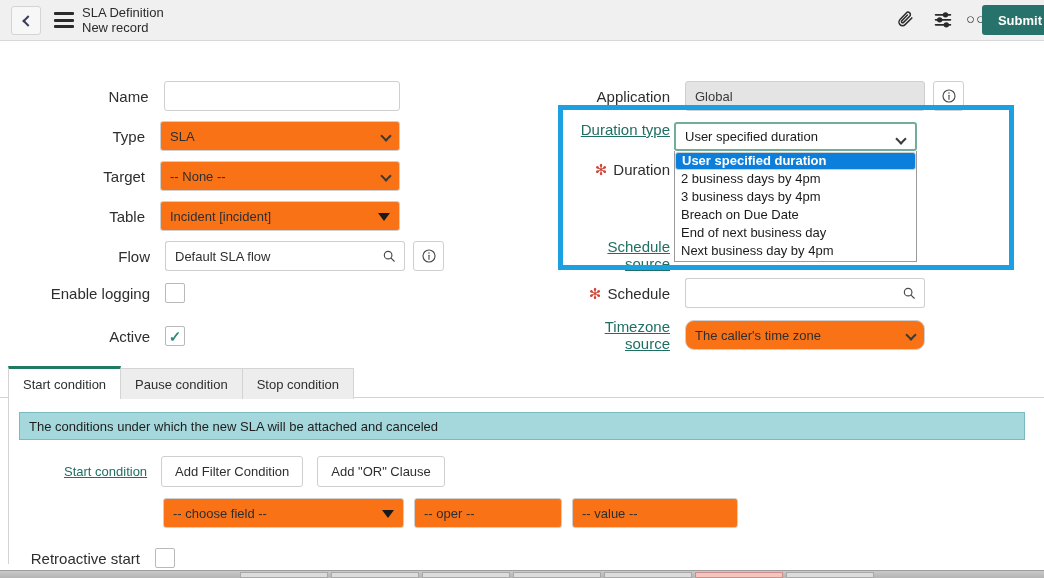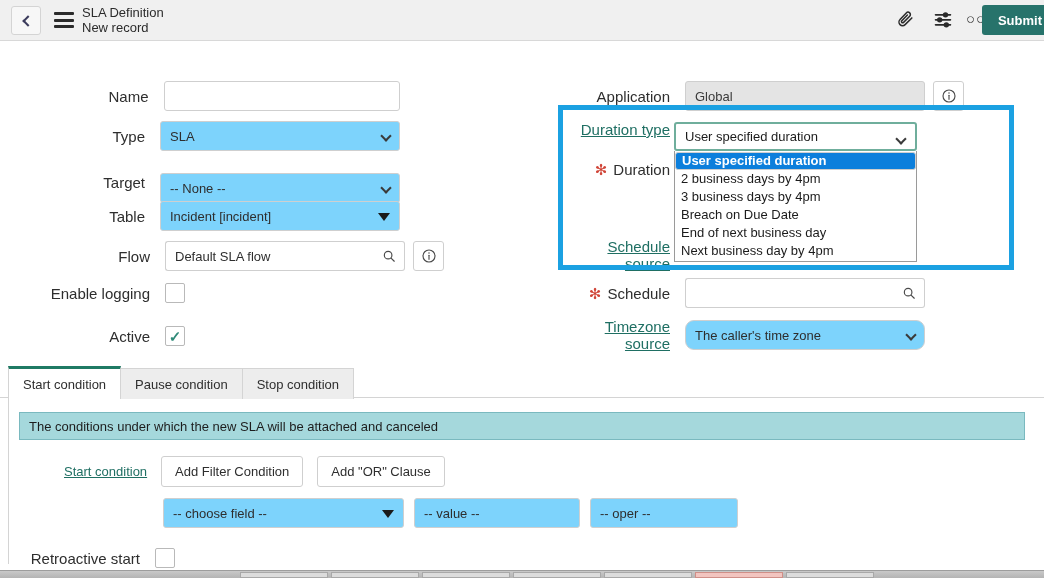--- a/index.html
+++ b/index.html
@@ -78,21 +78,21 @@
     font-size: 13px;
     color: #2e2e2e;
     padding: 0 9px;
     outline: none;
   }
   .inp.disabled { background: #e4e4e4; color: #3a3a3a; }
 
   .sel-wrap { position: relative; display: inline-block; }
   .sel {
     height: 30px; border: 1px solid #cfcfcf; border-radius: 3px;
-    background: #7dd3fc; font-size: 13px; color: #2e2e2e;
+    background: #f97316; font-size: 13px; color: #2e2e2e;
     padding: 0 28px 0 9px; display: flex; align-items: center; cursor: pointer;
   }
   .caret-thin {
     position: absolute; right: 10px; top: 11px;
     width: 8px; height: 8px;
     border-right: 2px solid #3a3a3a; border-bottom: 2px solid #3a3a3a;
     transform: rotate(45deg); pointer-events: none;
   }
   .caret-solid {
     position: absolute; right: 10px; top: 12px;
@@ -258,21 +258,21 @@
     <div class="row" style="left:60px; top:80px; width:340px;">
       <div class="lbl" style="width:90px;">Type</div>
       <div class="sel-wrap" style="margin-left:15px;">
         <div class="sel" style="width:240px;">SLA</div>
         <div class="caret-thin"></div>
       </div>
     </div>
 
     <div class="row" style="left:60px; top:120px; width:340px;">
       <div class="lbl" style="width:90px;">Target</div>
-      <div class="sel-wrap" style="margin-left:15px;margin-top:12px;">
+      <div class="sel-wrap" style="margin-left:15px;">
         <div class="sel" style="width:240px;">-- None --</div>
         <div class="caret-thin"></div>
       </div>
     </div>
 
     <div class="row" style="left:60px; top:200px; width:390px;">
       <div class="lbl" style="width:90px;">Flow</div>
       <input class="inp" style="width: 209px; margin-left: 15px; border-right: none; border-radius: 3px 0px 0px 3px;" value="Default SLA flow">
       <div class="sq-btn attached">
         <svg width="14" height="14" viewBox="0 0 24 24" fill="none" stroke="#4a4a4a" stroke-width="2" stroke-linecap="round">
@@ -396,22 +396,22 @@
       <span class="cond-link">Start condition</span>
       <button class="btn-plain">Add Filter Condition</button>
       <button class="btn-plain">Add "OR" Clause</button>
     </div>
 
     <div class="filter-row">
       <div class="sel-wrap">
         <div class="sel" style="width:241px;">-- choose field --</div>
         <div class="caret-solid"></div>
       </div>
+      <div class="sel greyed" style="width:148px; border-color:#cfcfcf;">-- oper --</div>
       <div class="sel greyed" style="width:166px; border-color:#cfcfcf;">-- value --</div>
-      <div class="sel greyed" style="width:148px; border-color:#cfcfcf;">-- oper --</div>
     </div>
 
     <div class="retro-row">
       <div class="lbl" style="width:140px;">Retroactive start</div>
       <div class="chk" style="margin-left:15px;"></div>
     </div>
   </div>
 
   <div class="taskbar">
     <div class="tb-win"></div>

